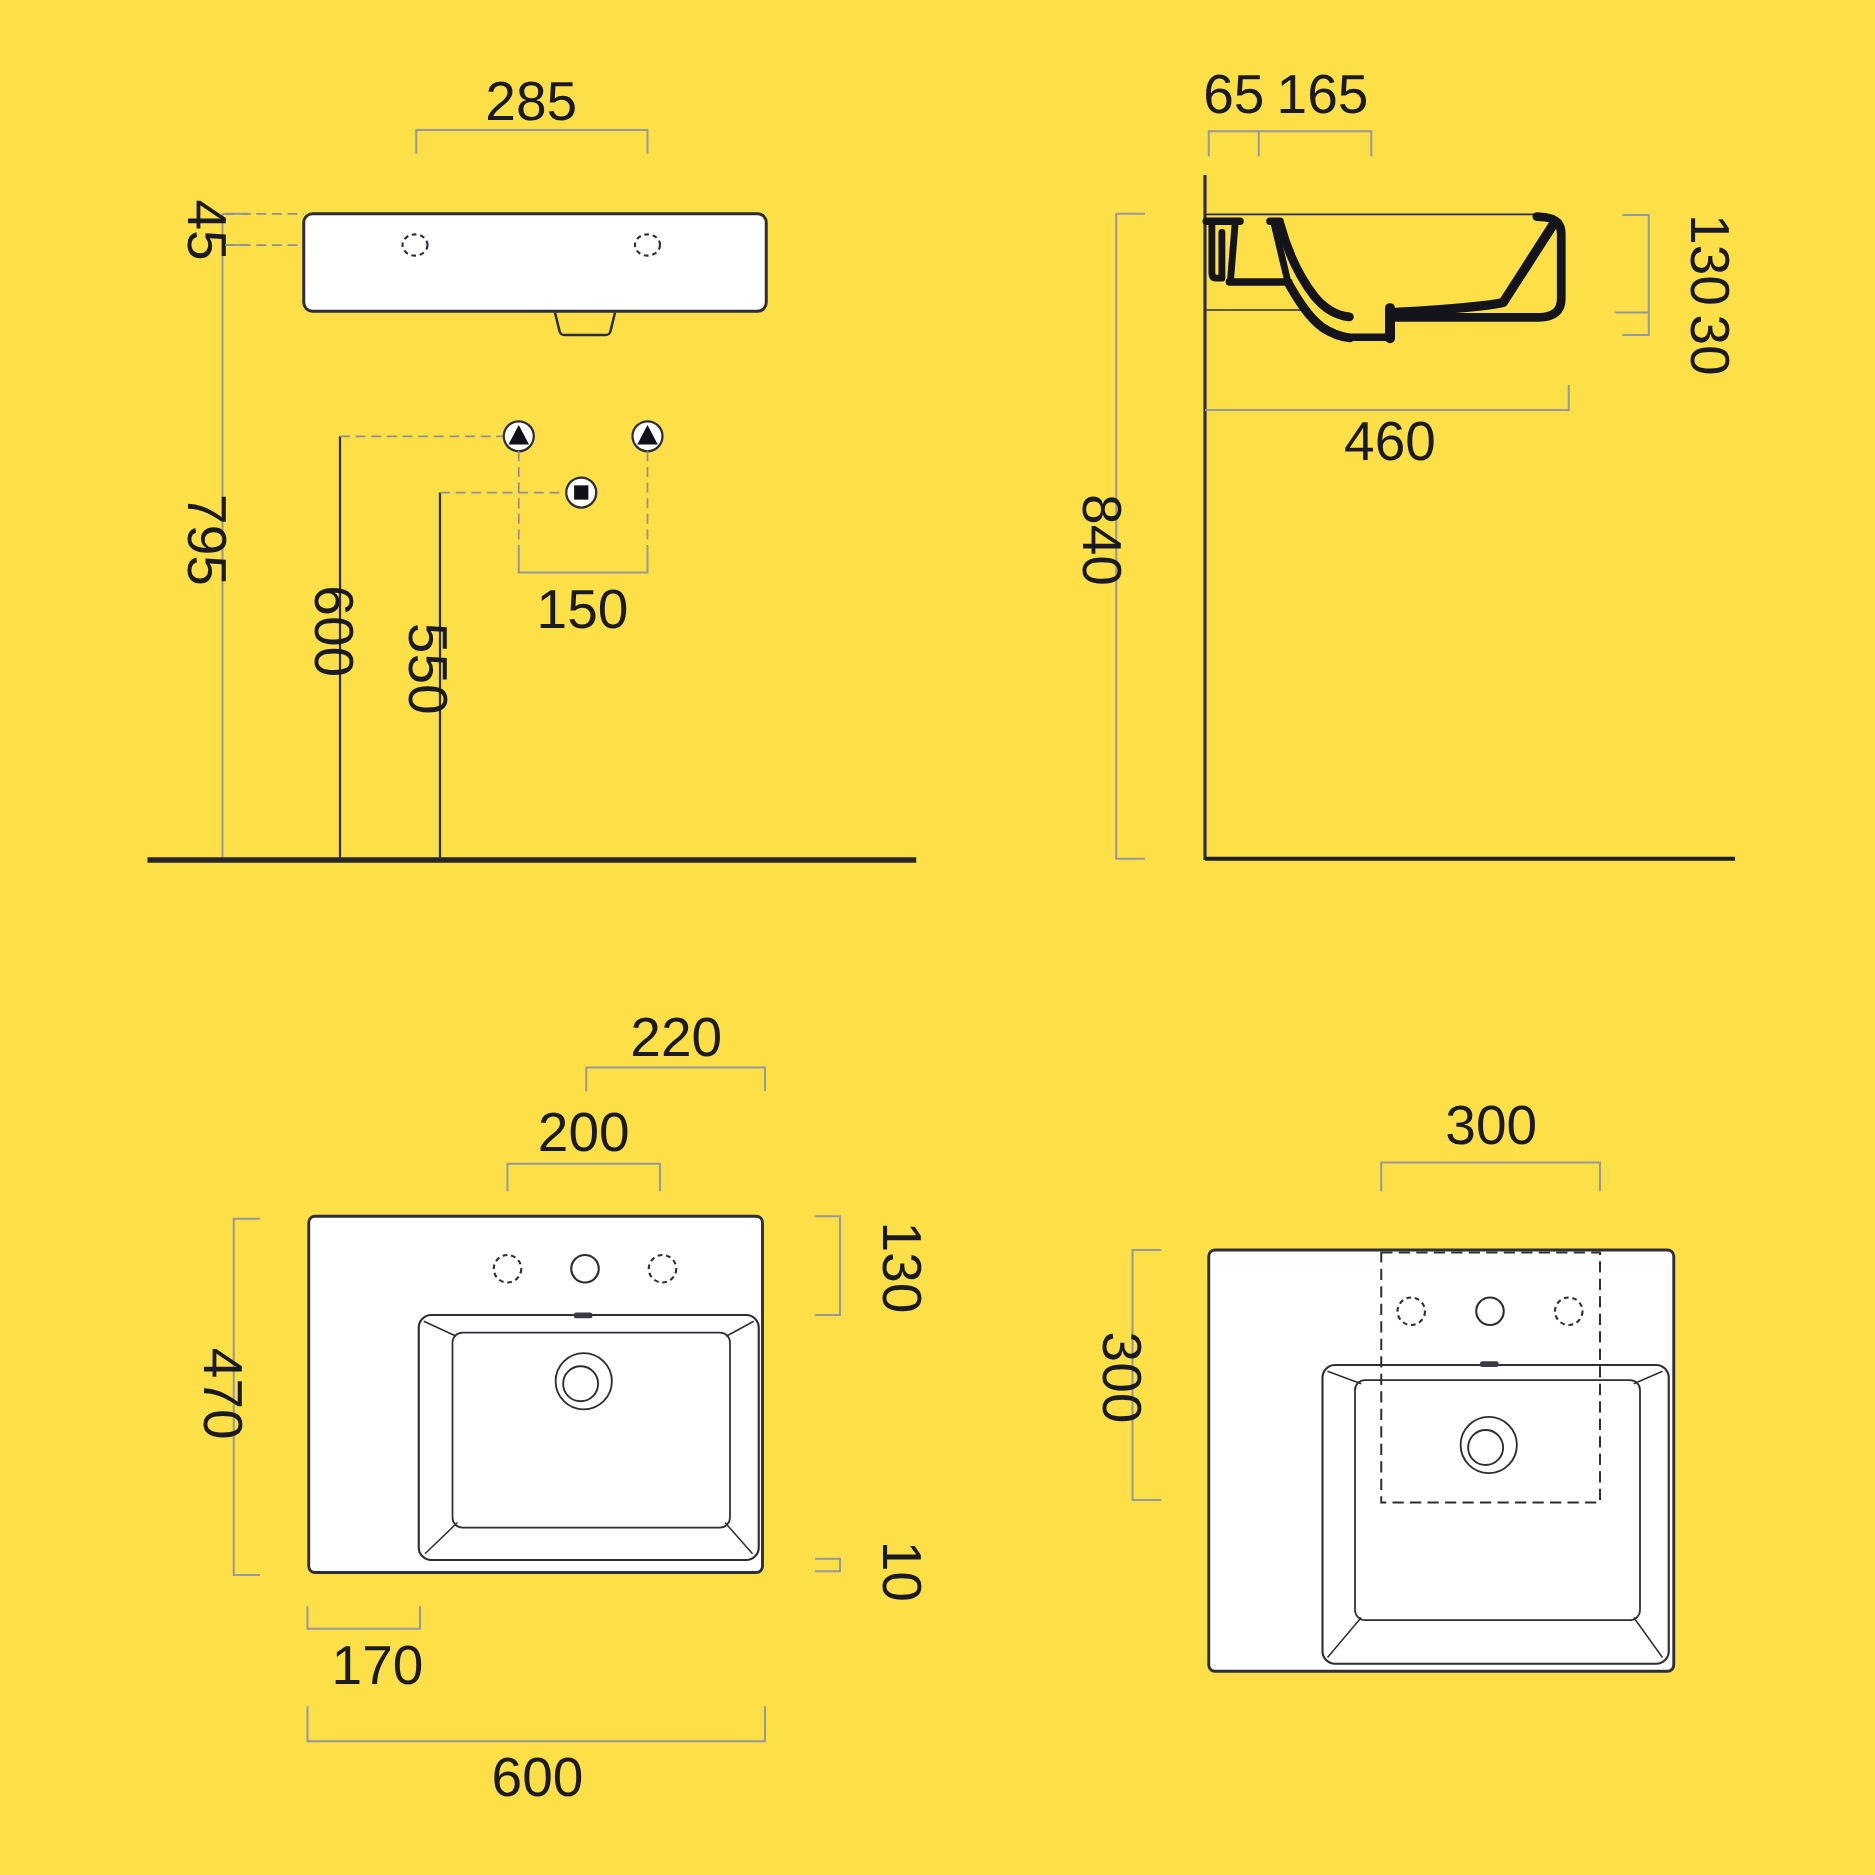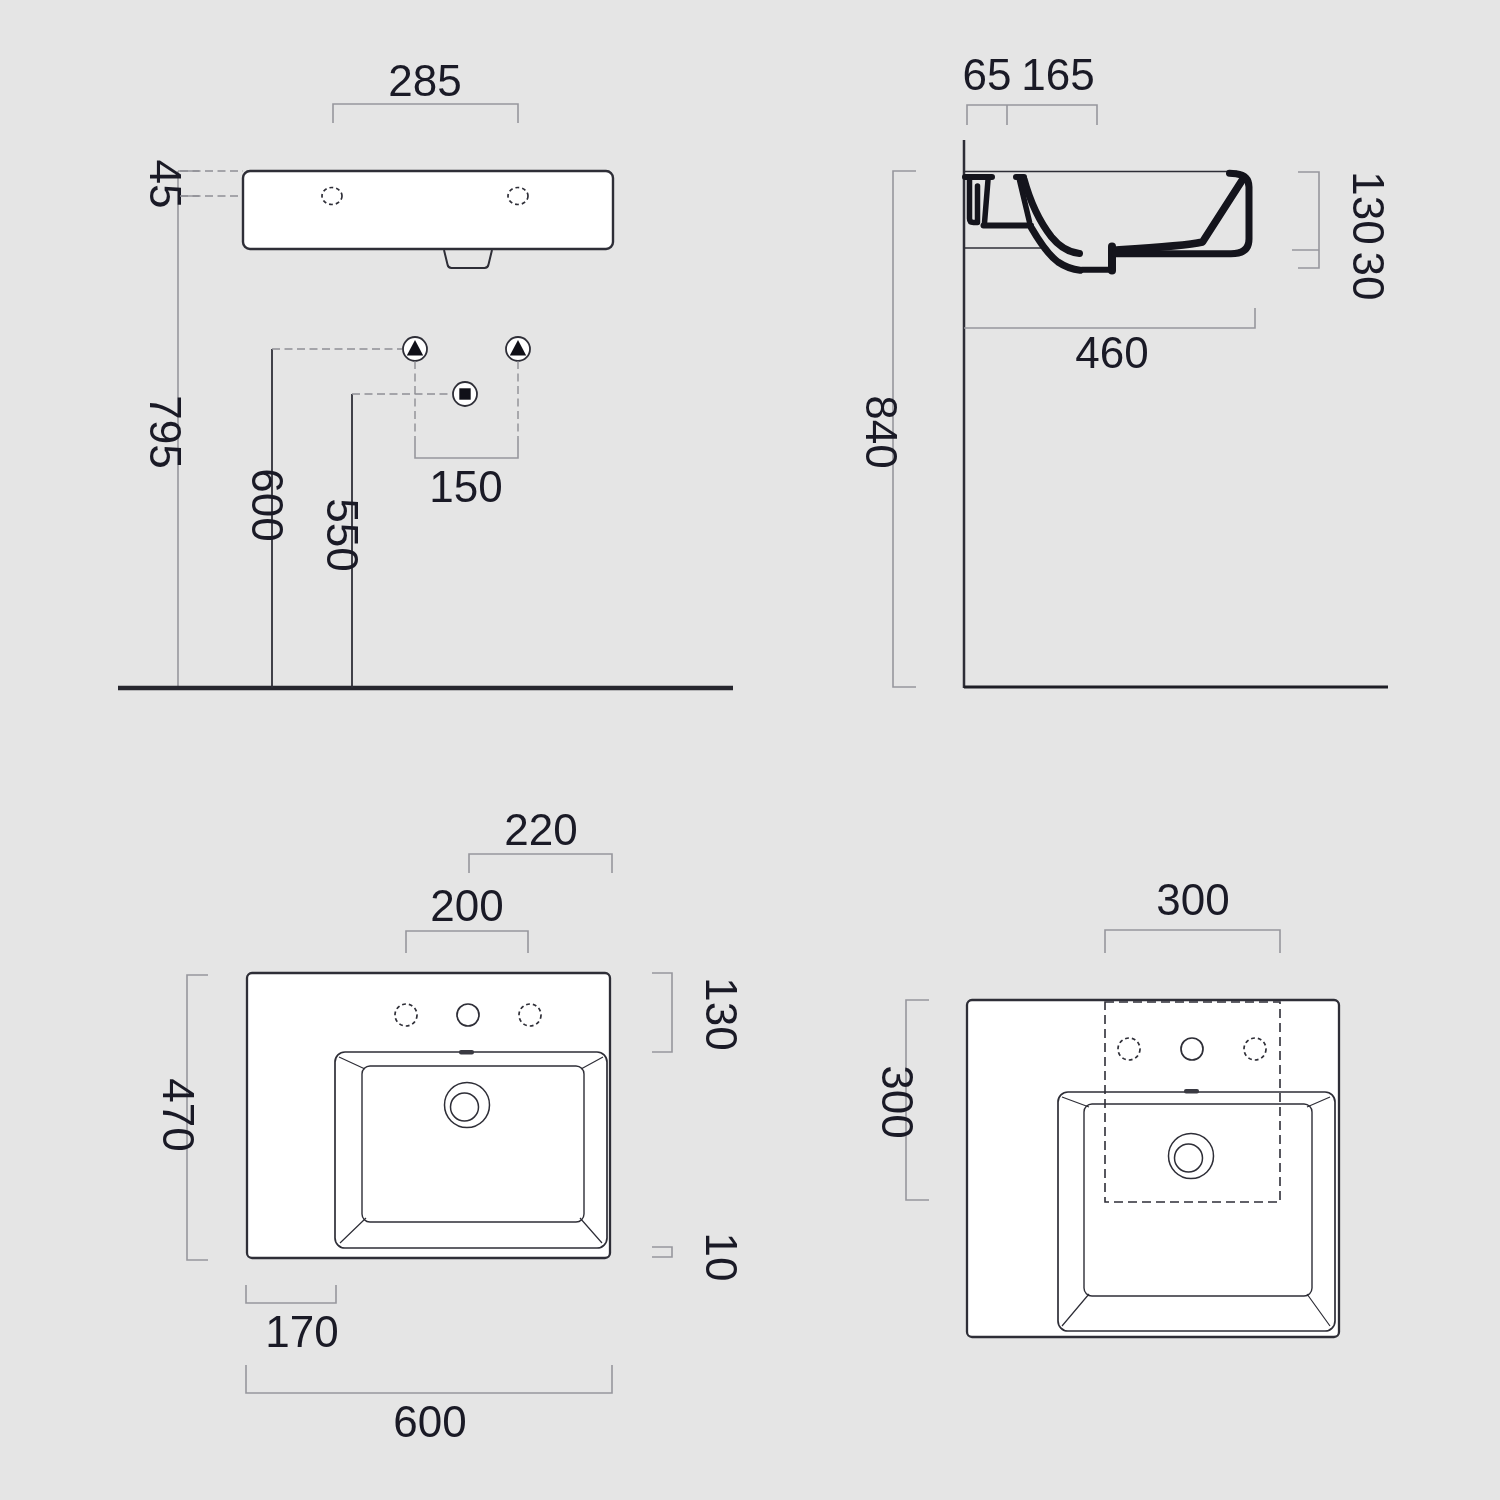--- a/index.html
+++ b/index.html
@@ -1,16 +1,16 @@
 <!DOCTYPE html>
 <html><head>
 <meta charset="utf-8">
 <style>
   html,body{margin:0;padding:0;background:#ffffff;}
-  .canvas{position:relative;width:1500px;height:1500px;background:#e5e5e5;overflow:hidden;}
+  .canvas{position:relative;width:1500px;height:1500px;background:#fde047;overflow:hidden;}
   svg{position:absolute;left:0;top:0;}
   text{font-family:"Liberation Sans","DejaVu Sans",sans-serif;font-size:44px;fill:#1a1a26;}
   .geo{stroke:#2e2e37;fill:none;}
   .geo-fill{stroke:#2e2e37;fill:#ffffff;}
   .dim{stroke:#97979d;stroke-width:1.6;fill:none;}
   .dash{stroke:#8f8f95;stroke-width:1.4;fill:none;stroke-dasharray:8 4.5;}
   .holedash{stroke:#2e2e37;stroke-width:1.7;fill:none;stroke-dasharray:3.8 3;}
   .thick{stroke:#14141c;fill:none;stroke-linecap:round;stroke-linejoin:round;}
   .sym{fill:#101018;}
 </style>

